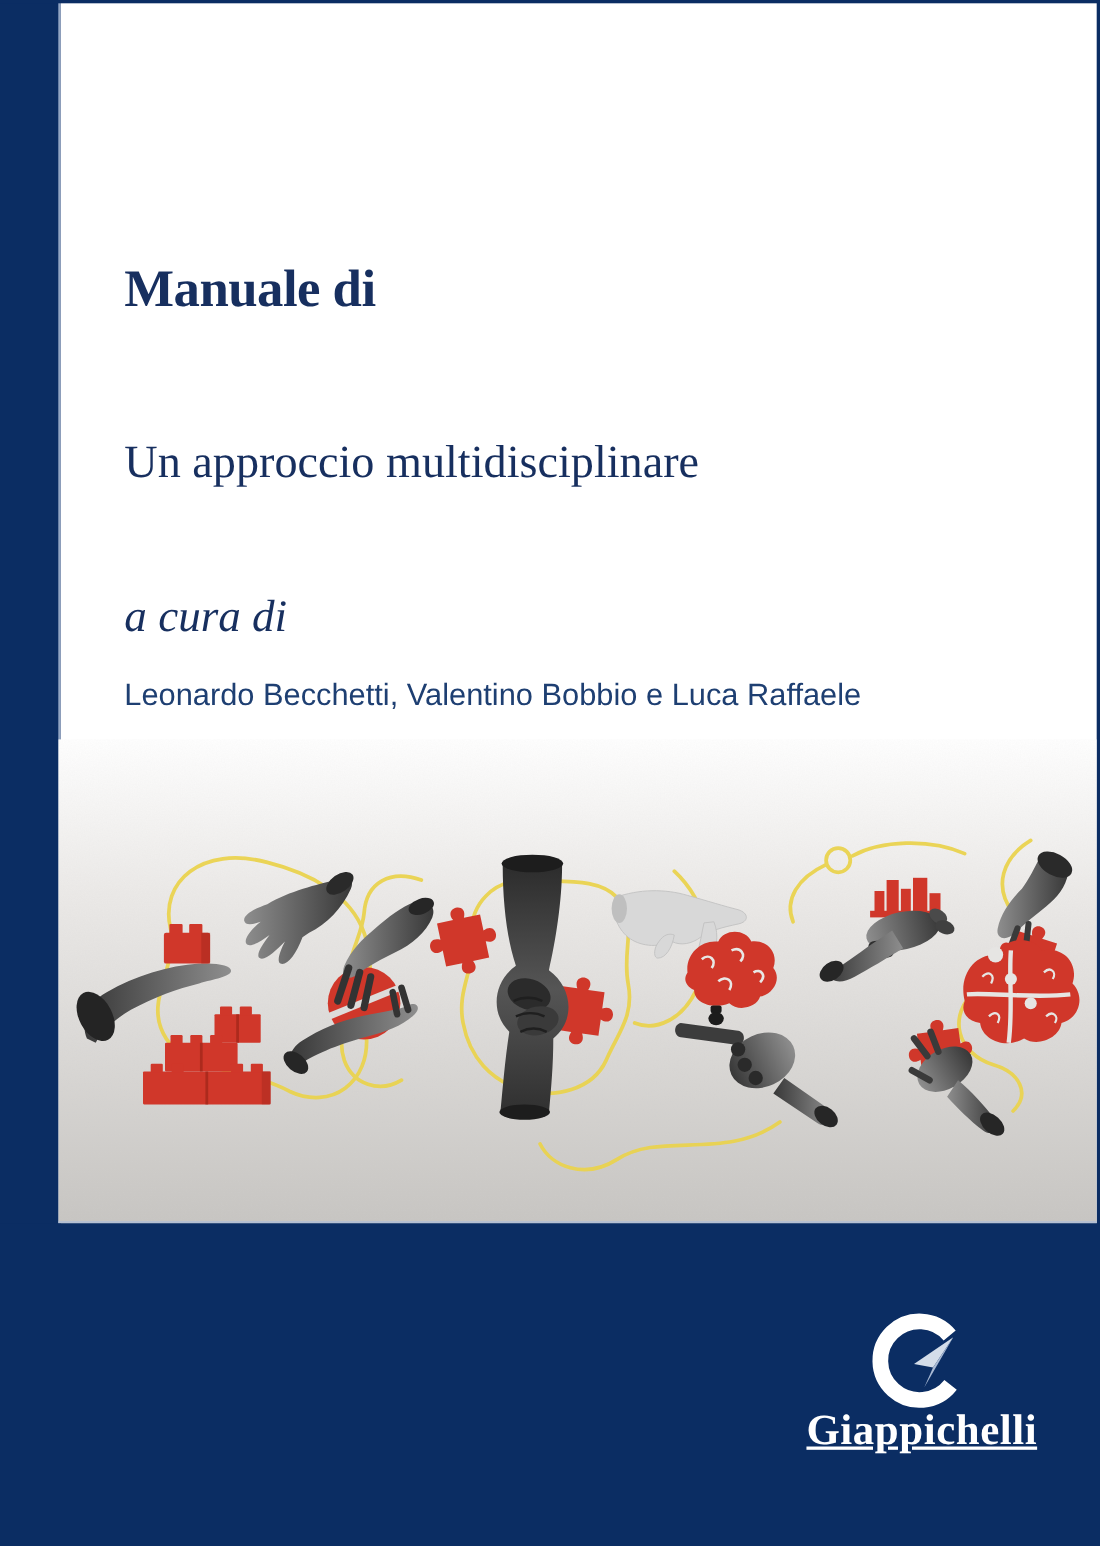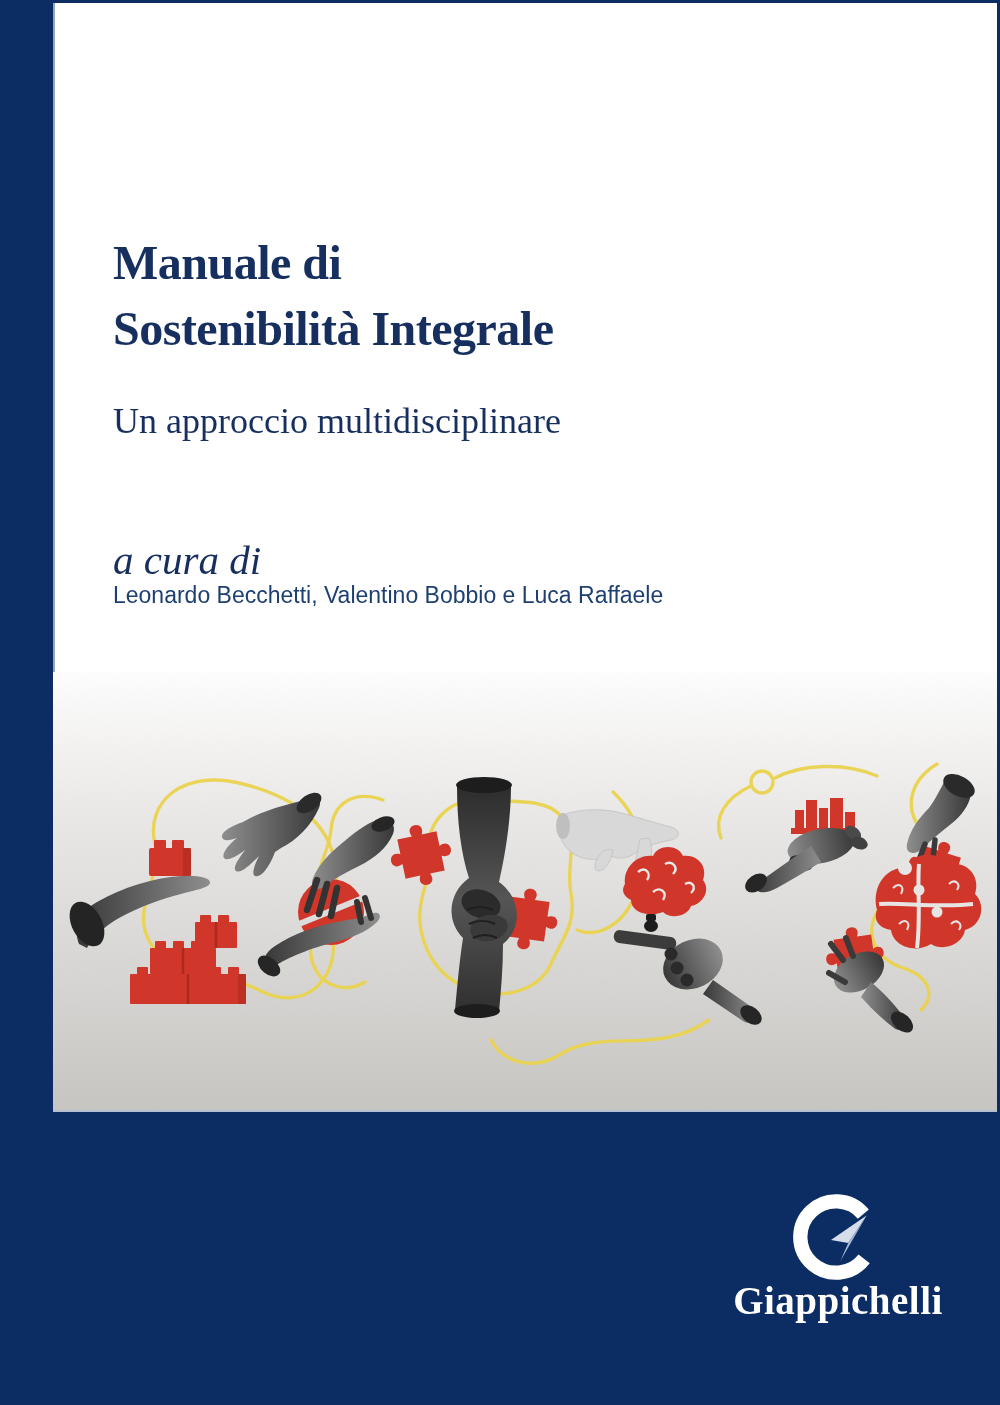--- a/index.html
+++ b/index.html
@@ -15,62 +15,62 @@
   .next-logo{position:absolute;left:764px;top:60px;width:132px;height:94px;}
 
   .title-block{position:absolute;left:113px;top:0;width:860px;}
   h1.book-title{
     position:absolute;left:0;top:230px;margin:0;width:860px;
     font-size:48px;font-weight:bold;line-height:66px;letter-spacing:-0.5px;
     color:var(--title_text,#172f5f);
   }
   h2.book-subtitle{
     position:absolute;left:0;top:392px;margin:0;width:860px;
-    font-size:36px;font-weight:normal;line-height:58px;
+    font-size:42px;font-weight:normal;line-height:58px;
     color:var(--title_text,#172f5f);
   }
   p.curated{
     position:absolute;left:0;top:536px;margin:0;
     font-size:41px;font-style:italic;color:var(--title_text,#172f5f);
   }
   p.authors{
-    position:absolute;left:0;top:582px;margin:0;width:860px;
-    font-family:"Liberation Sans",sans-serif;font-size:23px;
+    position:absolute;left:0;top:616px;margin:0;width:860px;
+    font-family:"Liberation Sans",sans-serif;font-size:28px;
     color:var(--authors_text,#1e3f72);
   }
 
   .illustration{
     position:absolute;left:53px;top:672px;width:944px;height:438px;
     border-bottom:2px solid #b6c0d2;
   }
   .illustration svg{position:absolute;inset:0;width:100%;height:100%;}
 
   .bottom-band{
     position:absolute;left:0;top:1112px;width:1000px;height:293px;
     background:var(--navy,#0b2d63);
   }
   .g-logo{position:absolute;left:785px;top:74px;width:102px;height:102px;}
   .publisher-name{
     position:absolute;left:703px;top:166px;width:270px;text-align:center;
     font-family:"Liberation Serif",serif;font-weight:bold;font-size:39px;
-    color:#ffffff;letter-spacing:0.5px;
+    color:#ffffff;letter-spacing:0.5px;text-decoration:underline;
   }
 </style>
 </head>
 <body>
 
 <div class="cover">
 
   <div class="left-band"></div>
   <div class="border-top"></div>
   <div class="border-right"></div>
 
 
   <div class="title-block">
-    <h1 class="book-title"><span>Manuale di</span><br><span>Sostenibilità Integrale</span></h1>
+    <h1 class="book-title"><span>Manuale di</span><br></h1>
     <h2 class="book-subtitle"><span>Un approccio multidisciplinare</span><br></h2>
     <p class="curated">a cura di</p>
     <p class="authors">Leonardo Becchetti, Valentino Bobbio e Luca Raffaele</p>
   </div>
 
   <div class="illustration">
     <svg viewBox="0 0 944 438" preserveAspectRatio="none">
       <defs>
         <linearGradient id="bgGrad" x1="0" y1="0" x2="0" y2="1">
           <stop offset="0" stop-color="#ffffff"></stop>

